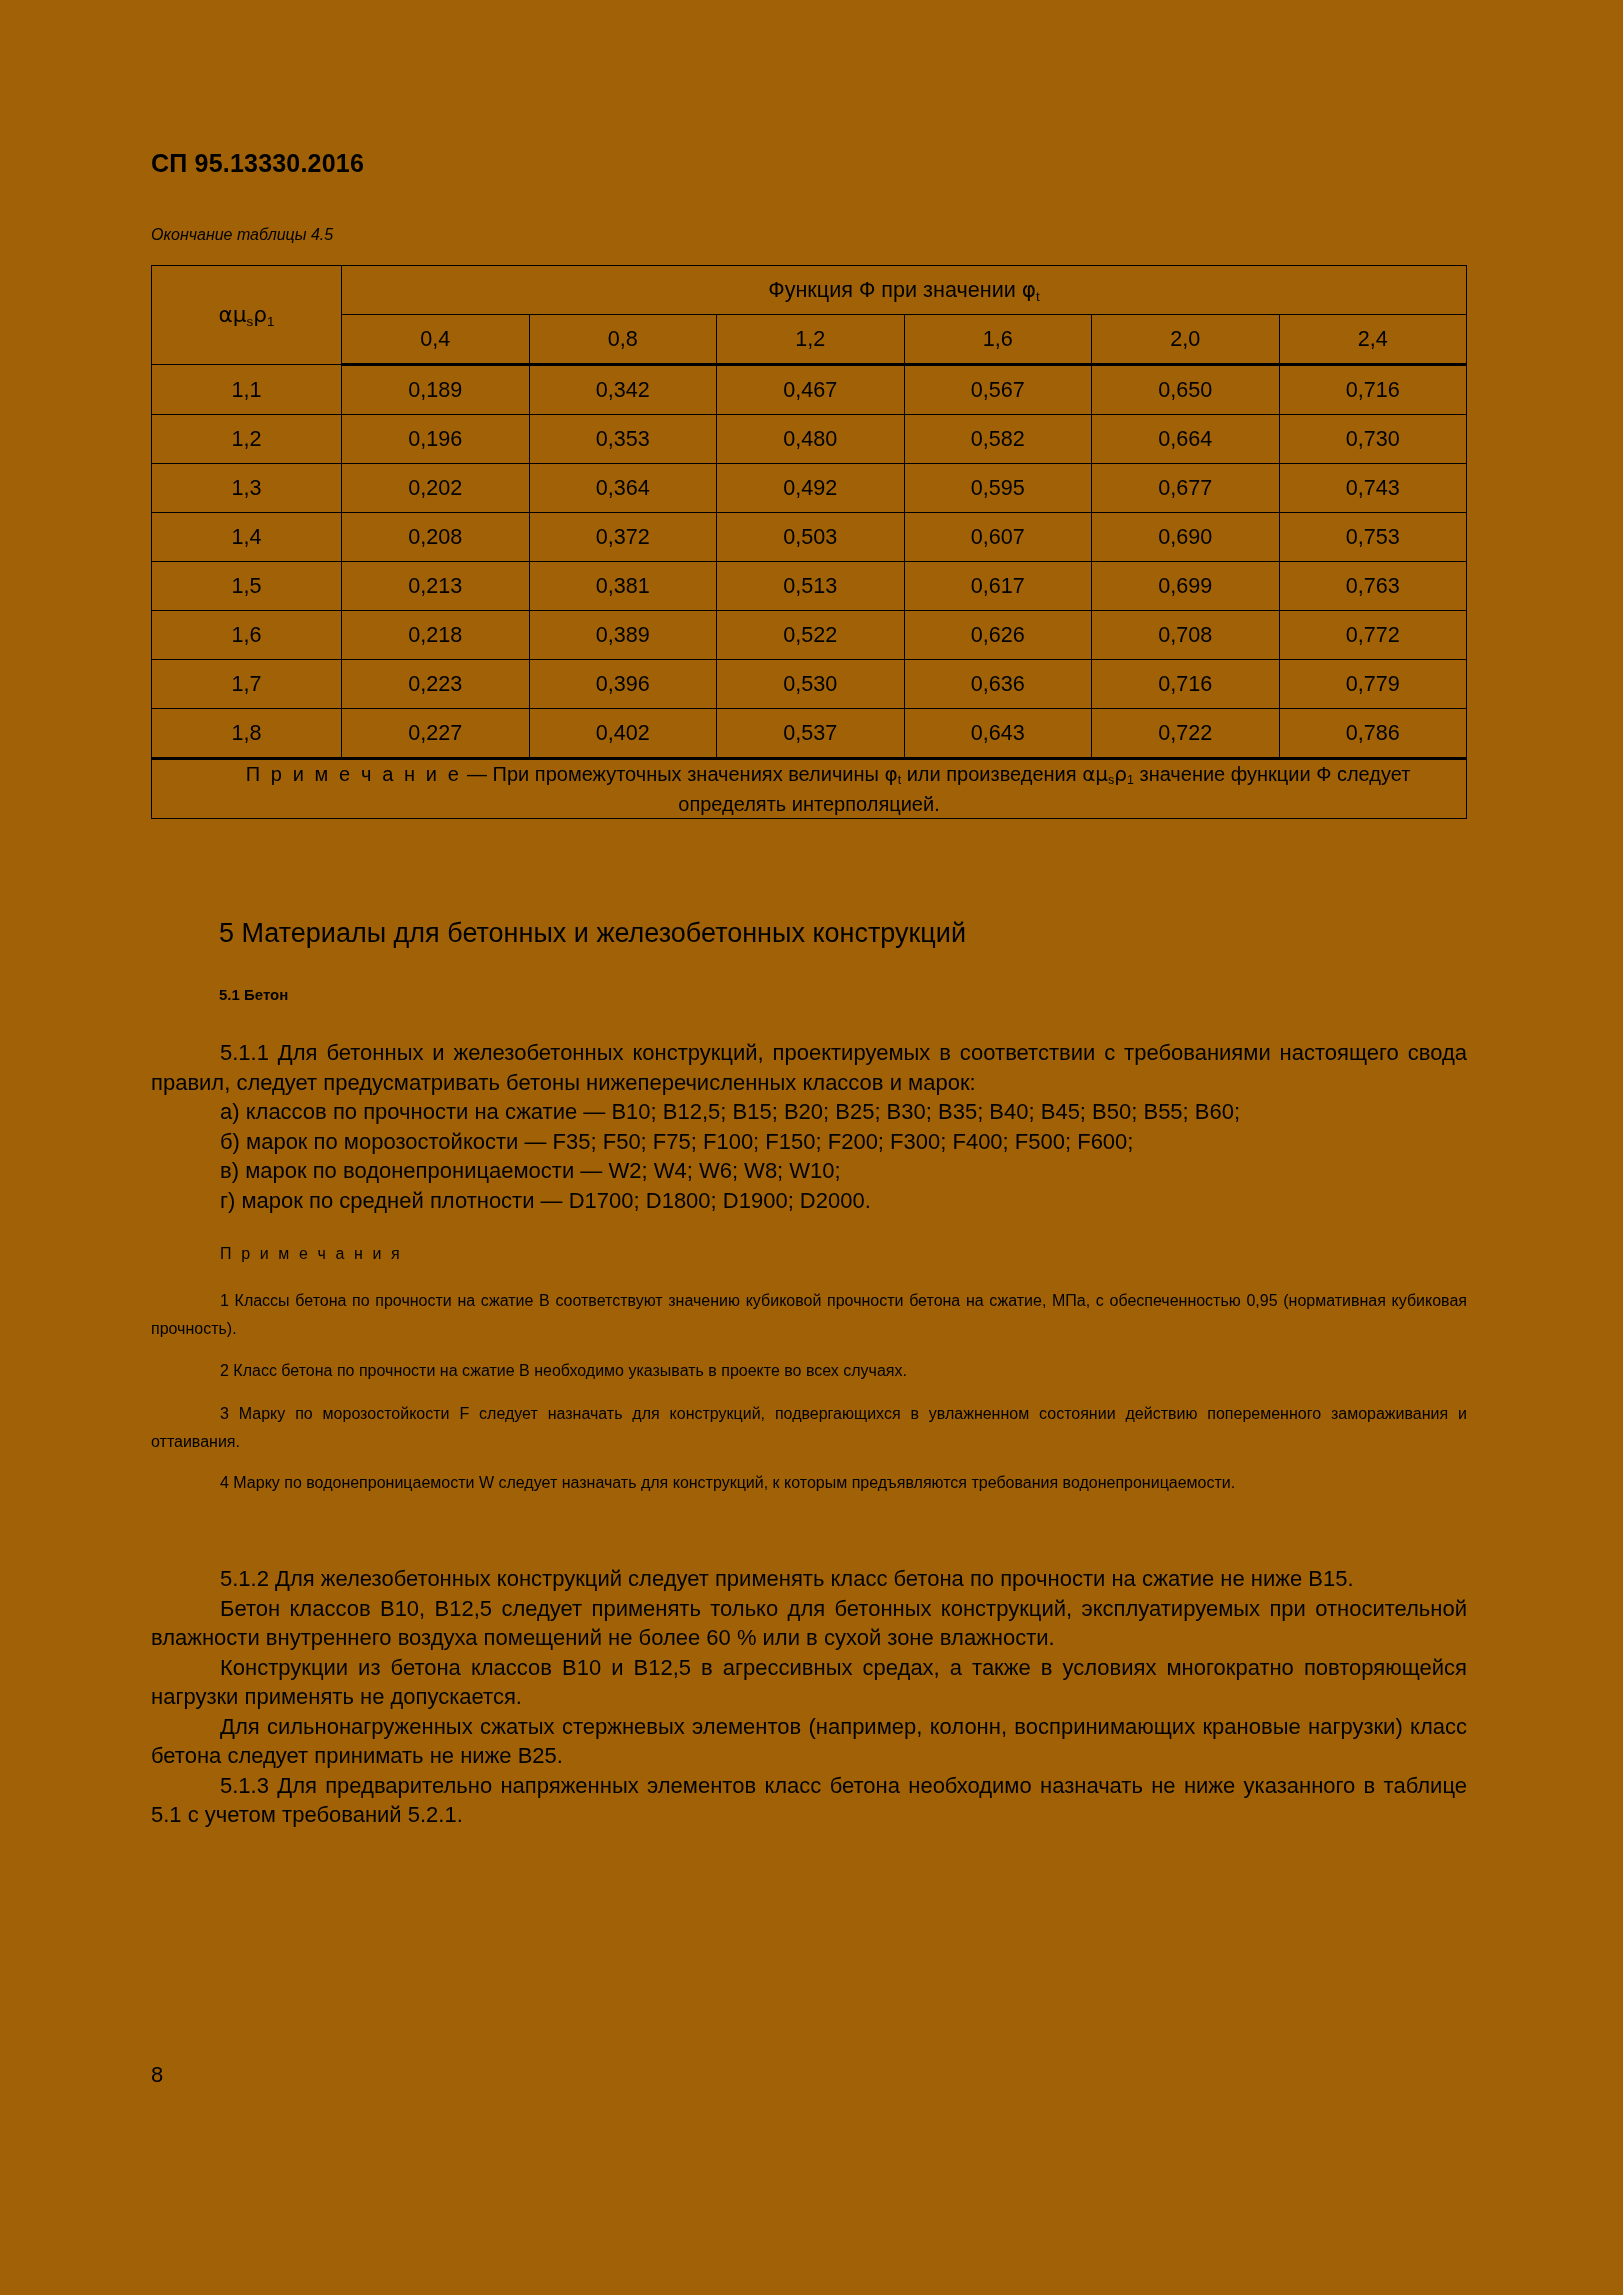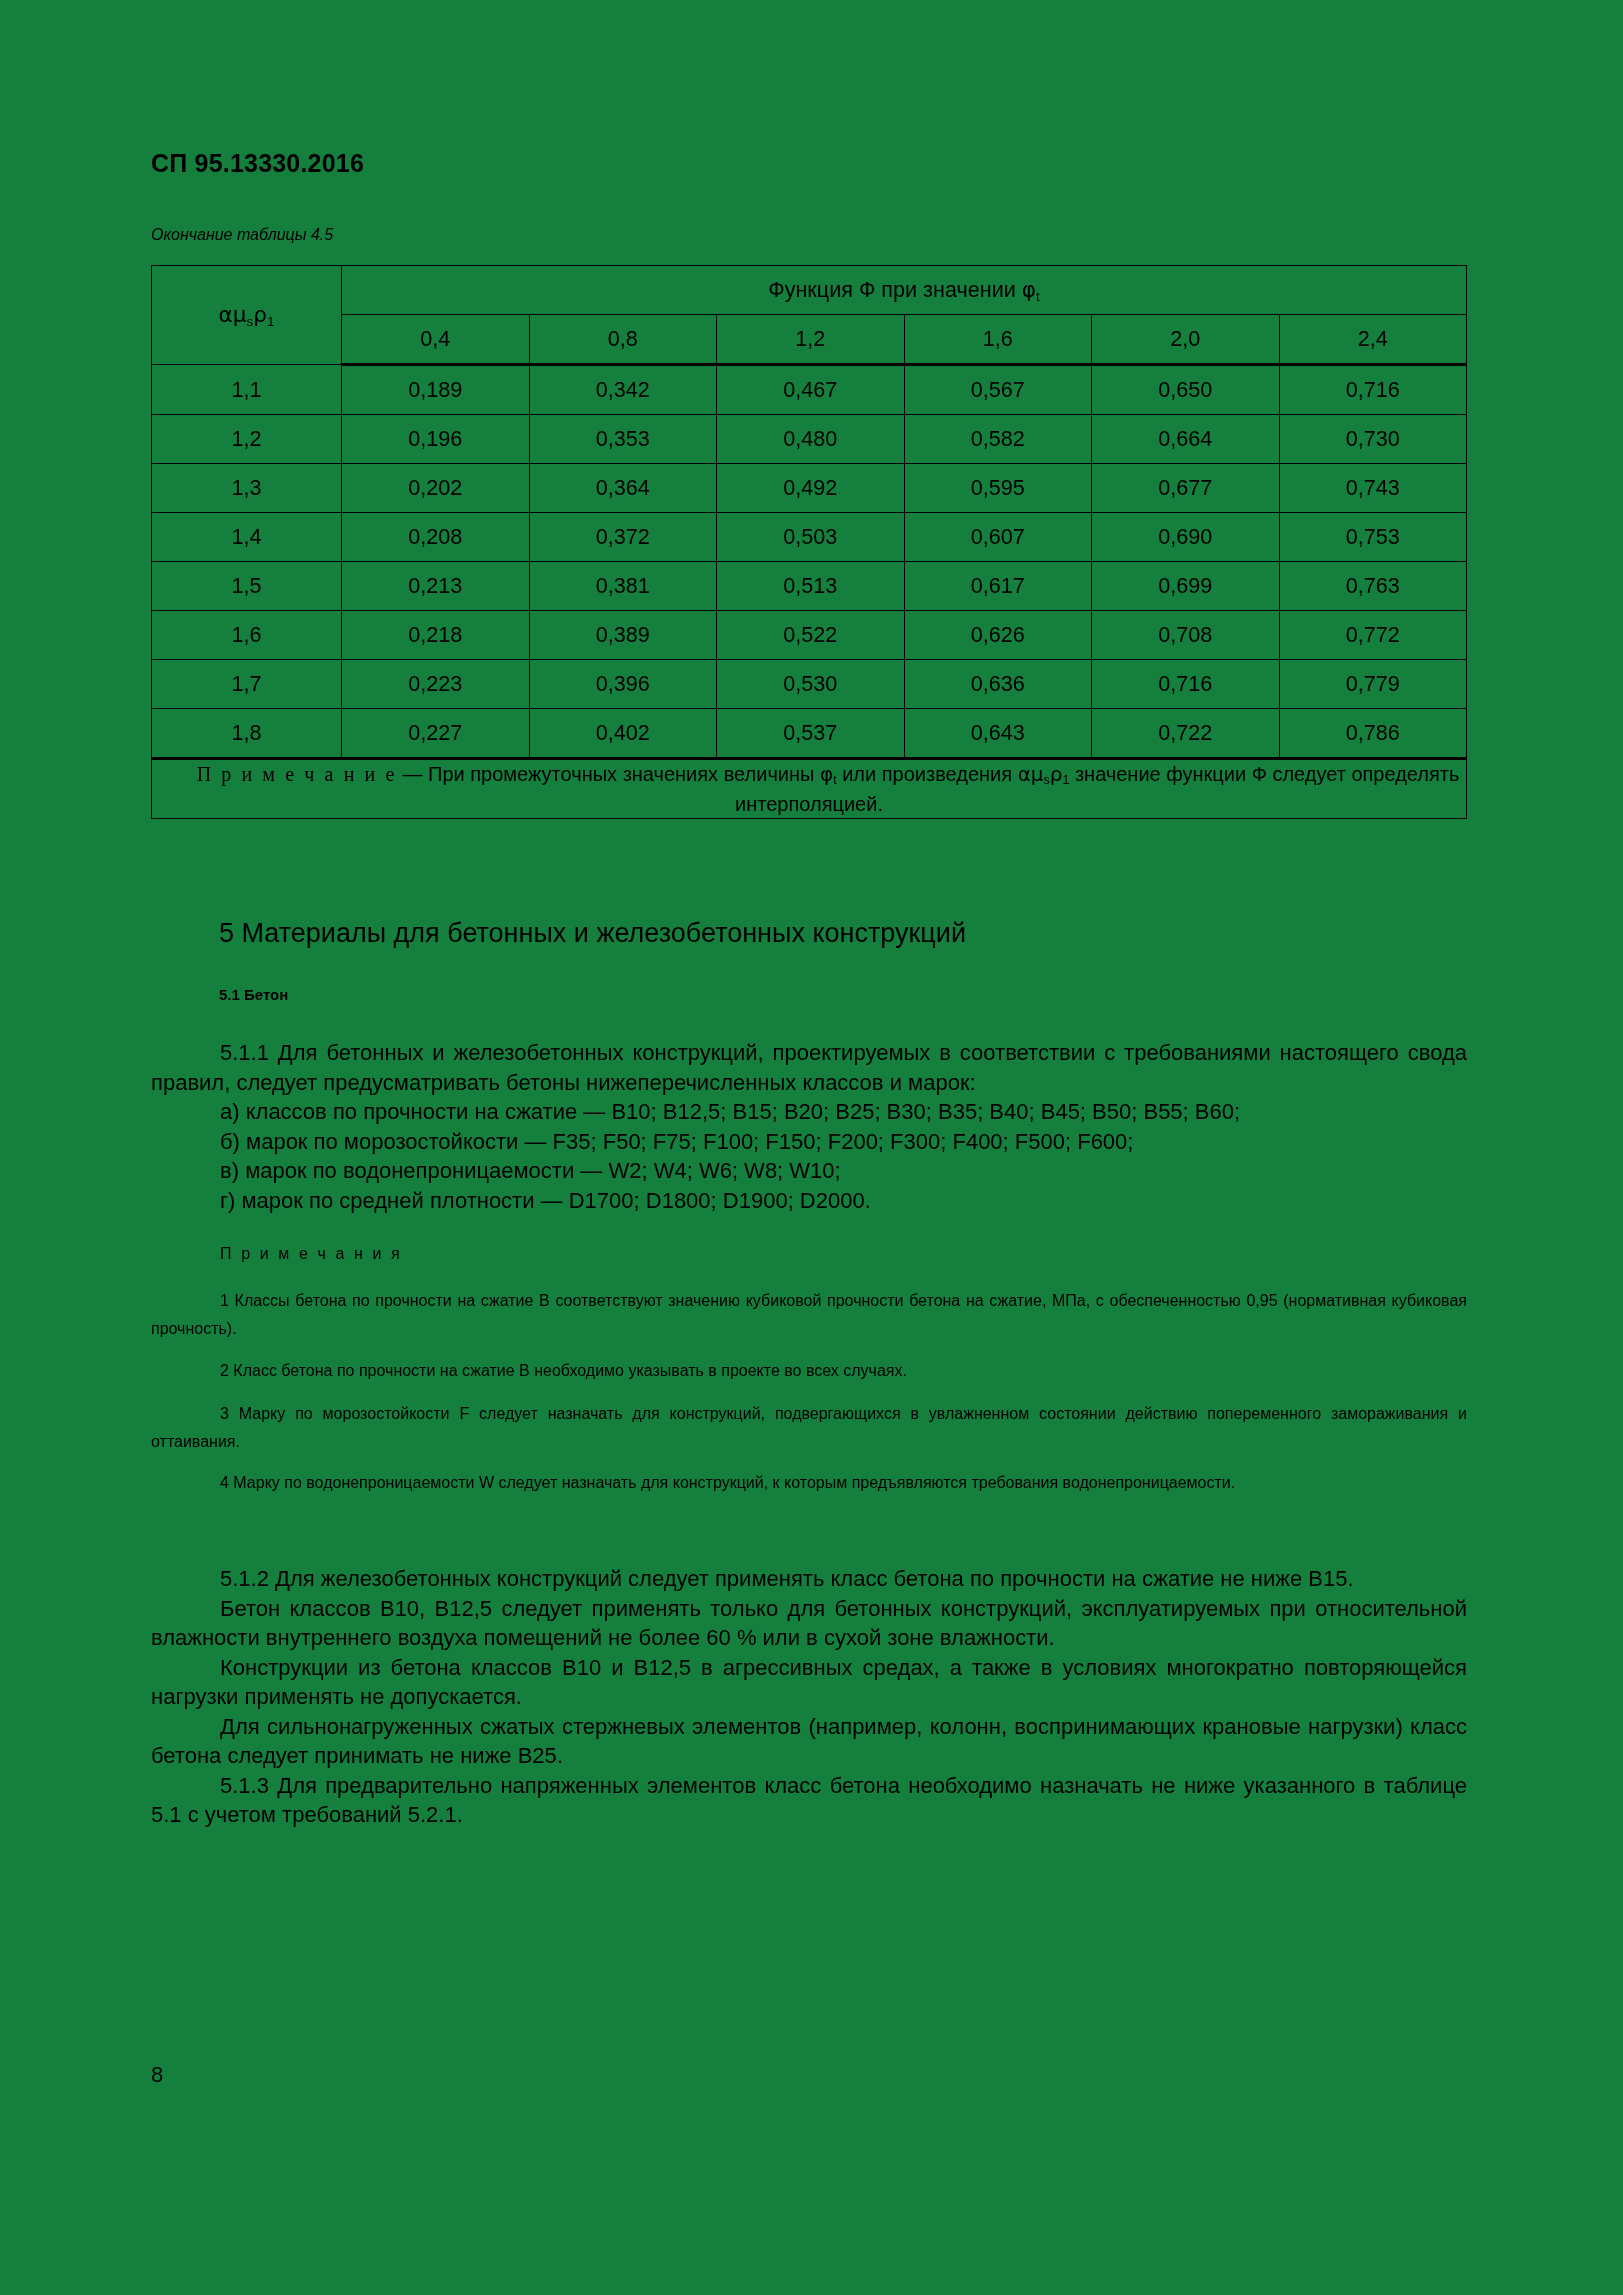--- a/index.html
+++ b/index.html
@@ -5,21 +5,21 @@
 <style>
   html, body {
     margin: 0;
     padding: 0;
     background: #ffffff;
   }
   .page {
     position: relative;
     width: 1623px;
     height: 2295px;
-    background: #15803d;
+    background: #a16207;
     font-family: "Liberation Sans", sans-serif;
     color: #000000;
     box-sizing: border-box;
     overflow: hidden;
   }
 
   
   .doc-header {
     position: absolute;
     left: 151px;
@@ -65,21 +65,20 @@
   .note-cell {
     border-top: 3.9px solid #000 !important;
     text-align: left;
     padding: 11.8px 17px 14.4px 17px;
     font-size: 20px;
     line-height: 1.42;
   }
   .note-cell .lead {
     letter-spacing: 2.6px;
     padding-left: 38px;
-    font-family: Liberation Serif, serif;
   }
   sub {
     font-size: 0.62em;
     vertical-align: -0.28em;
   }
   .greek { font-family: "DejaVu Sans", sans-serif; }
 
   
   .sec-h1 {
     position: absolute;

